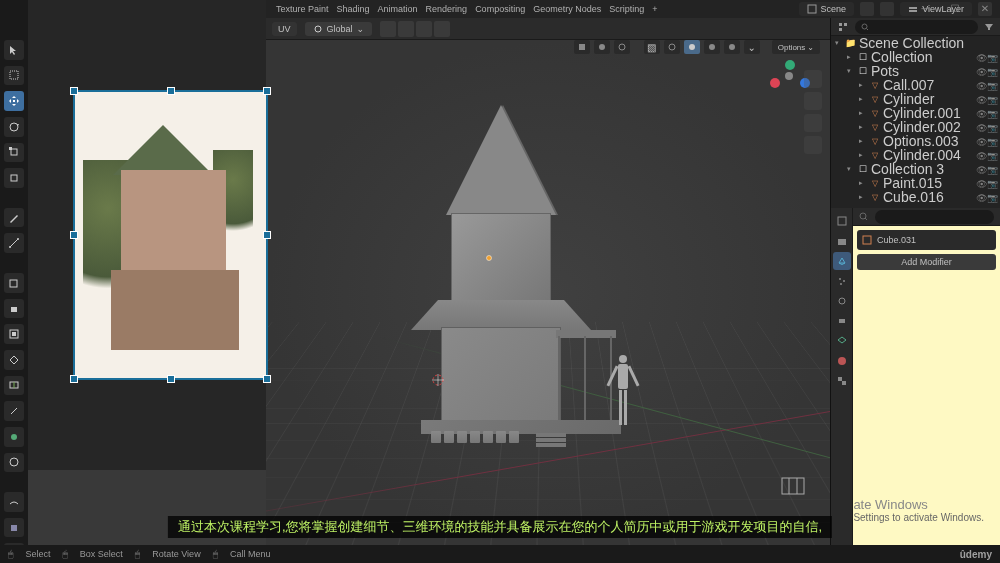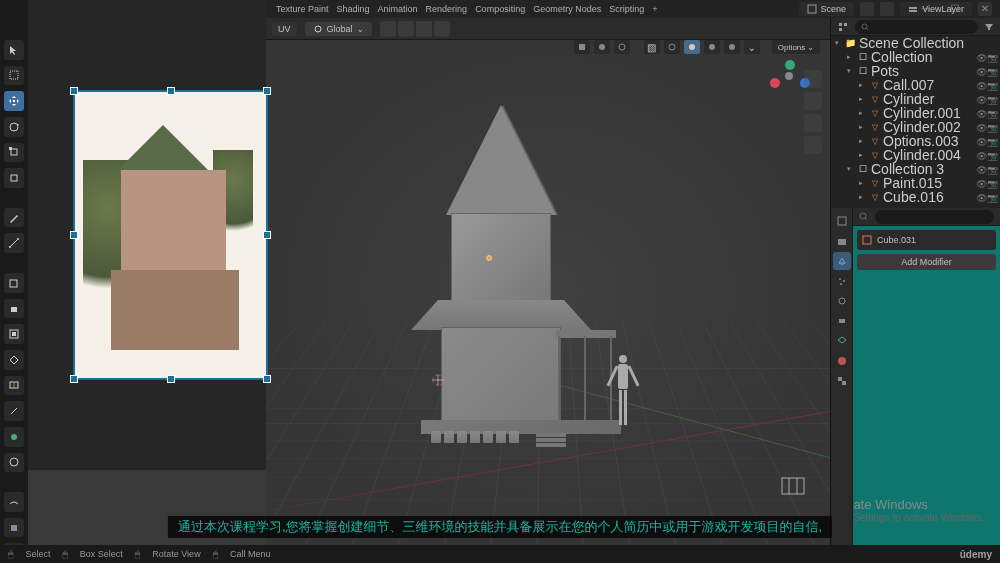--- a/index.html
+++ b/index.html
@@ -70,34 +70,34 @@
     .outliner { position: absolute; top: 18px; right: 0; width: 170px; height: 190px; background: #232323; border-left: 1px solid #111; font-size: 9px; overflow: hidden; }
     .outliner-header { height: 18px; background: #2a2a2a; display: flex; align-items: center; padding: 0 6px; gap: 6px; border-bottom: 1px solid #1a1a1a; }
     .search-box { flex: 1; background: #1a1a1a; height: 14px; border-radius: 7px; padding: 0 6px; font-size: 8px; display: flex; align-items: center; }
     .tree-item { display: flex; align-items: center; padding: 1px 4px; gap: 3px; height: 14px; }
     .tree-toggle { width: 8px; color: #888; font-size: 7px; }
     .tree-icon { width: 10px; height: 10px; display: inline-flex; align-items: center; justify-content: center; }
     .tree-label { flex: 1; color: #ccc; font-size: 14px; white-space: nowrap; overflow: hidden; }
     .tree-icons-right { display: flex; gap: 2px; margin-left: auto; }
     .vis-icon { width: 9px; height: 9px; opacity: 0.6; }
     
-    .properties { position: absolute; top: 208px; right: 0; width: 170px; bottom: 18px; background: #0f766e; border-left: 1px solid #111; display: flex; }
+    .properties { position: absolute; top: 208px; right: 0; width: 170px; bottom: 18px; background: #fef9c3; border-left: 1px solid #111; display: flex; }
     .prop-tabs { width: 22px; background: #2a2a2a; display: flex; flex-direction: column; padding-top: 4px; gap: 2px; border-right: 1px solid #1a1a1a; }
     .prop-tab { width: 18px; height: 18px; margin: 0 auto; border-radius: 3px; display: flex; align-items: center; justify-content: center; }
     .prop-tab.active { background: #3e5a7a; }
     .prop-content { flex: 1; padding: 4px; font-size: 9px; }
     .prop-header { display: flex; align-items: center; gap: 4px; padding: 4px; background: #2a2a2a; border-radius: 3px; margin-bottom: 4px; }
     .add-mod { background: #3a3a3a; padding: 3px 8px; border-radius: 3px; text-align: center; cursor: pointer; }
     
     .status-bar { position: absolute; bottom: 0; left: 0; right: 0; height: 18px; background: #1a1a1a; display: flex; align-items: center; padding: 0 8px; font-size: 9px; color: #999; gap: 12px; }
     .status-right { margin-left: auto; display: flex; align-items: center; gap: 8px; padding-left: 44px; }
     .udemy-logo { color: #a0a0a0; font-weight: bold; font-size: 10px; }
     
     .subtitles { position: absolute; bottom: 24px; left: 50%; transform: translateX(-50%); text-align: center; z-index: 20; }
-    .sub-line { background: rgba(0,0,0,0.75); color: #14b8a6; padding: 2px 10px; font-size: 13px; margin-bottom: 1px; display: inline-block; white-space: nowrap; margin-top: 16px; }
+    .sub-line { background: rgba(0,0,0,0.75); color: #bef264; padding: 2px 10px; font-size: 13px; margin-bottom: 1px; display: inline-block; white-space: nowrap; margin-top: 16px; }
     
     .watermark { position: absolute; bottom: 40px; right: 16px; color: #666; font-size: 10px; z-index: 15; }
     .watermark-title { font-size: 13px; color: #888; }
     
     .win-controls { position: absolute; top: 0; right: 0; display: flex; height: 16px; z-index: 10; }
     .win-btn { width: 30px; display: flex; align-items: center; justify-content: center; color: #888; font-size: 10px; }
     
     .indent-1 { padding-left: 16px; }
     .indent-2 { padding-left: 28px; }
     

